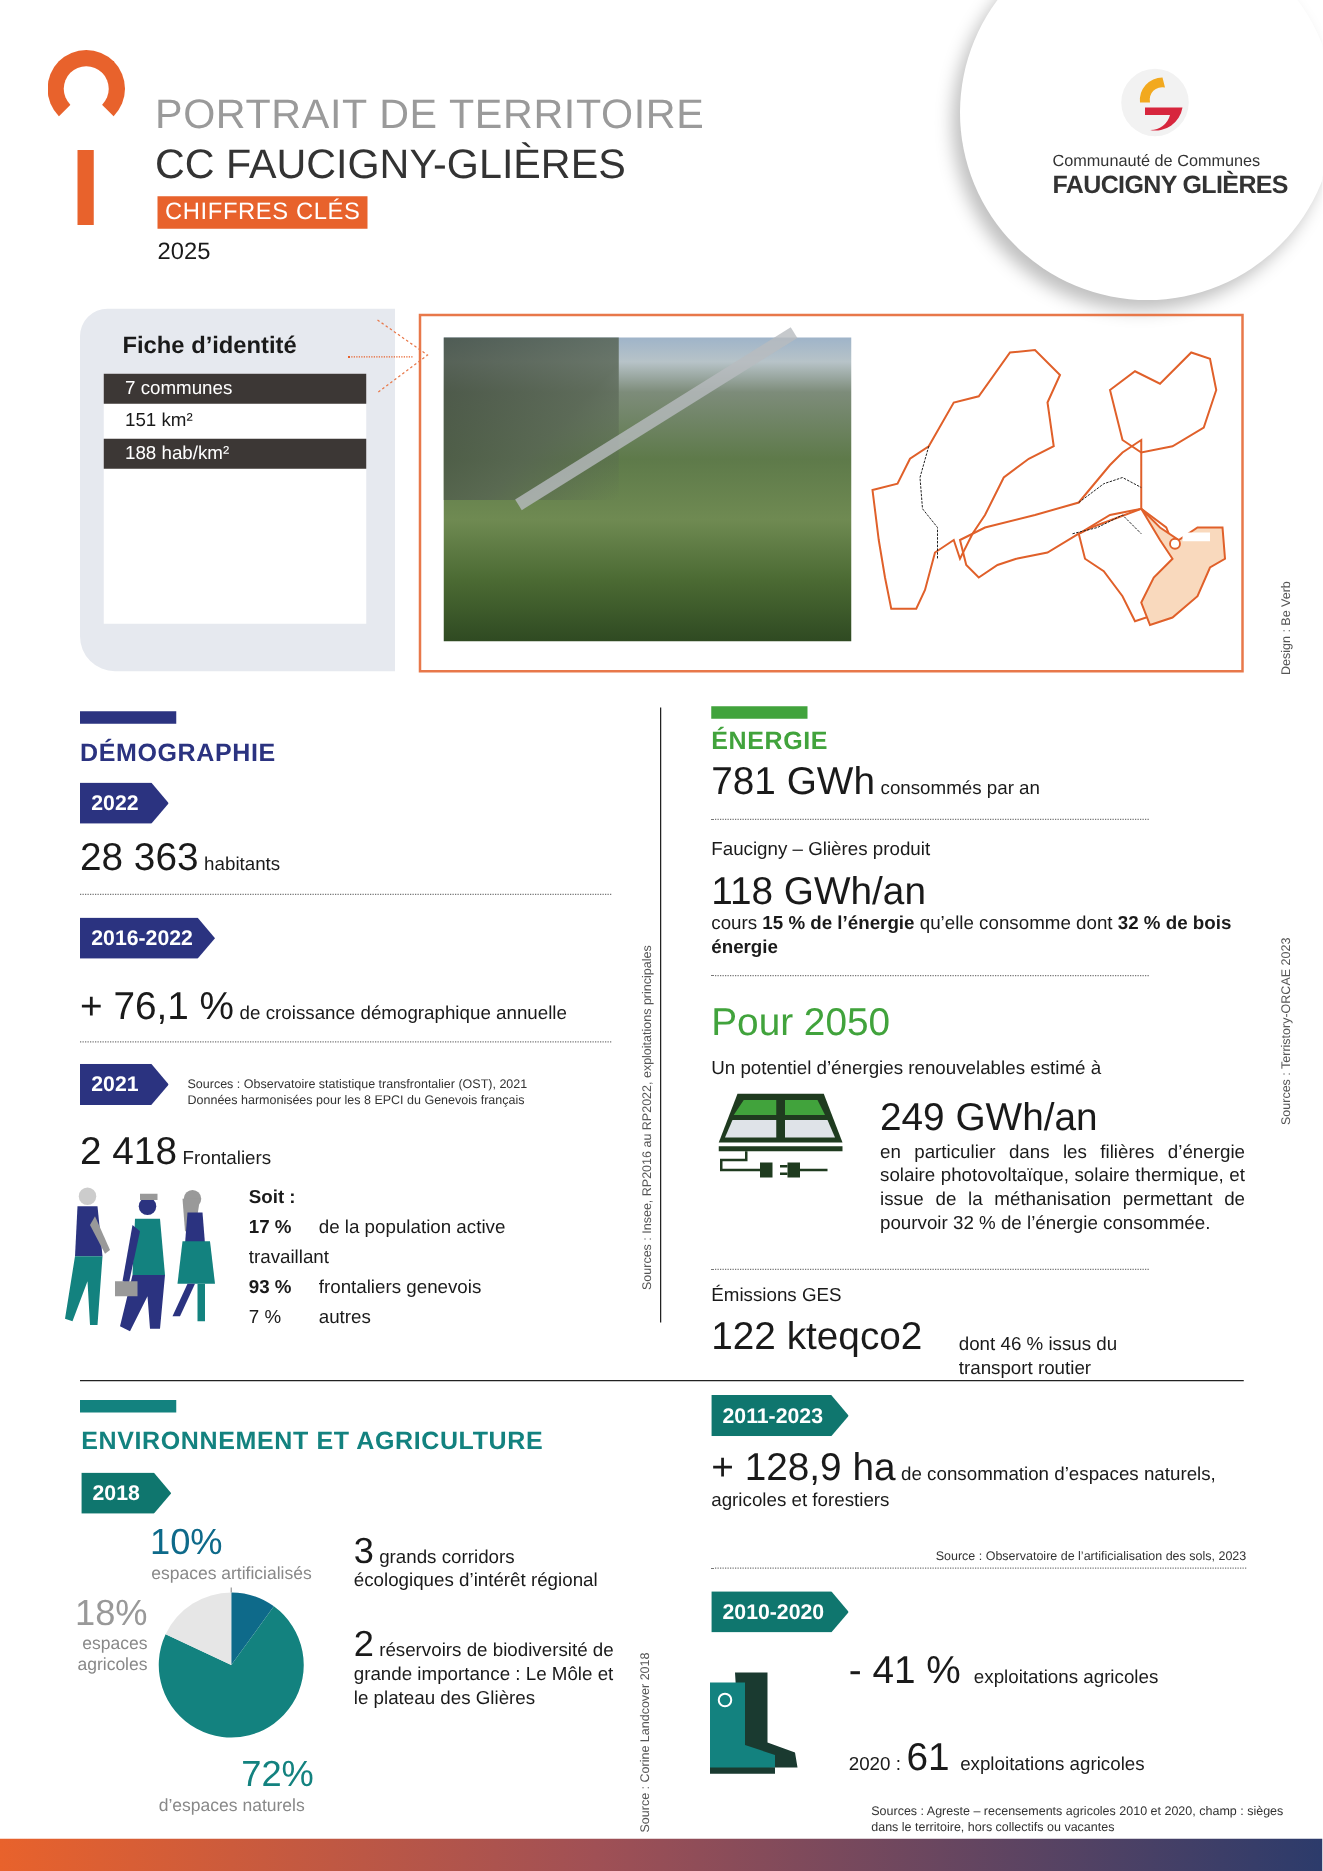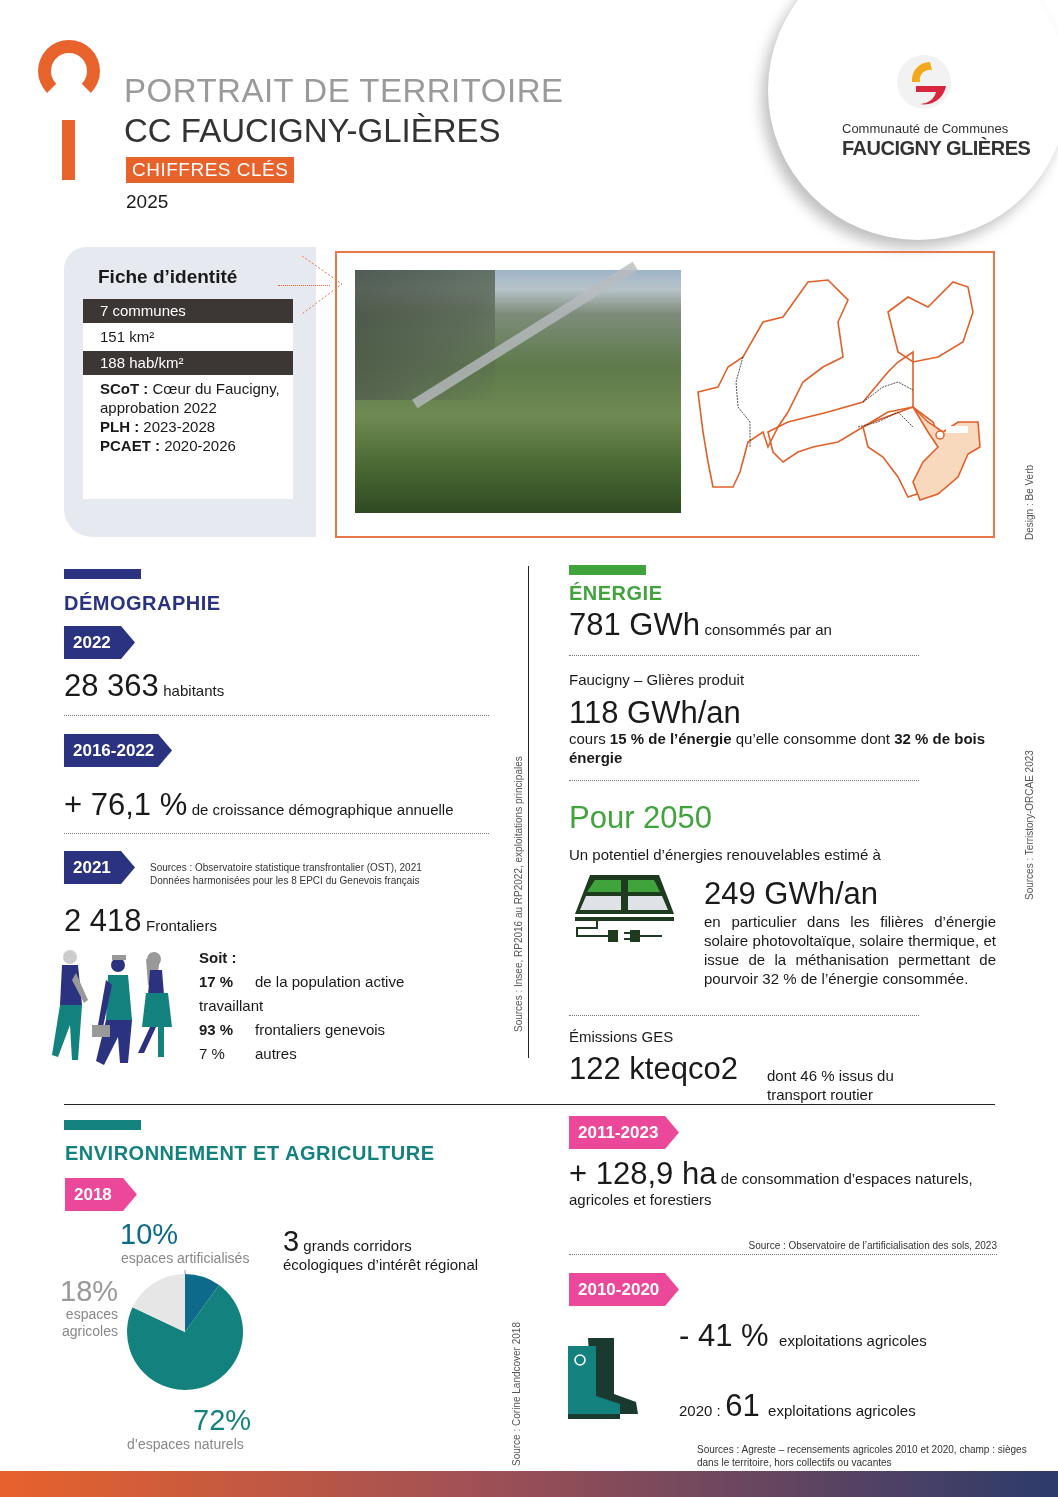--- a/index.html
+++ b/index.html
@@ -40,21 +40,21 @@
   .map { left: 688px; top: 262px; width: 300px; height: 260px; }
 
   .vtext { position: absolute; font-size: 10px; color: #555; transform: rotate(-90deg); transform-origin: left top; white-space: nowrap; }
 
   
   .sec-bar { width: 77px; height: 10px; }
   .sec-title { font-size: 20px; font-weight: bold; letter-spacing: 0.5px; }
   .tag { height: 33px; color: #fff; font-size: 17px; font-weight: bold; line-height: 33px; padding-left: 9px;
          clip-path: polygon(0 0, calc(100% - 14px) 0, 100% 50%, calc(100% - 14px) 100%, 0 100%); }
   .tag.navy { background: #2b3380; }
-  .tag.teal { background: #ec4899; }
+  .tag.teal { background: #0f766e; }
   .big { font-size: 31px; color: #1a1a1a; }
   .small-inline { font-size: 15px; }
   .dotsep { border-top: 1px dotted #777; height: 0; }
   .src { font-size: 10px; color: #333; line-height: 13px; }
   .list-line { font-size: 15px; line-height: 24px; color: #1a1a1a; }
   .vline { width: 1px; background: #222; }
 
   
   .green-title { color: #41a33c; }
   .para { font-size: 15px; line-height: 19px; color: #1a1a1a; }
@@ -85,25 +85,20 @@
 <div class="abs id-card"></div>
 <div class="abs id-title">Fiche d’identité</div>
 <div class="abs dotline-h"></div>
 <svg class="abs" style="left:300px;top:250px;width:50px;height:70px">
   <polyline points="2,6 42,34 2,64" fill="none" stroke="#e8784a" stroke-width="1" stroke-dasharray="2,2"></polyline>
 </svg>
 <div class="abs id-box">
   <div class="id-row dark" style="top:0">7 communes</div>
   <div class="id-row" style="top:26px">151 km²</div>
   <div class="id-row dark" style="top:52px">188 hab/km²</div>
-  <div class="id-text">
-    <b>SCoT :</b><span> Cœur du Faucigny, approbation 2022</span><br>
-    <b>PLH :</b><span> 2023-2028</span><br>
-    <b>PCAET :</b><span> 2020-2026</span>
-  </div>
 </div>
 
 <div class="abs frame"></div>
 <div class="abs photo"></div>
 <svg class="abs map" viewBox="0 0 300 260">
   <g fill="none" stroke="#e0602a" stroke-width="1.6">
     <path d="M10 130 L30 125 L40 105 L55 95 L75 60 L95 55 L120 20 L140 18 L160 38 L150 60 L155 95 L135 105 L115 120 L100 150 L90 165 L80 185 L75 170 L60 180 L52 210 L45 225 L25 225 L20 200 L15 170 Z"></path>
     <path d="M80 170 L100 160 L140 150 L175 140 L200 110 L210 100 L225 90 L225 145 L185 160 L175 165 L150 180 L125 185 L110 190 L95 200 L85 190 Z"></path>
     <path d="M200 50 L220 35 L240 45 L265 20 L280 25 L285 50 L275 80 L250 95 L225 100 L210 90 L205 70 Z"></path>
     <path d="M175 165 L200 150 L225 145 L245 160 L255 185 L240 200 L235 230 L220 235 L210 215 L195 195 L180 185 Z"></path>
@@ -225,20 +220,21 @@
 <div class="abs" style="left:60px;top:1275px;font-size:29px;color:#999">18%</div>
 <div class="abs" style="left:52px;top:1306px;width:66px;font-size:14px;color:#888;text-align:right;line-height:17px">
   <div>espaces</div>
   <div>agricoles</div>
 </div>
 <div class="abs" style="left:193px;top:1404px;font-size:29px;color:#13827f">72%</div>
 <div class="abs" style="left:127px;top:1436px;font-size:14px;color:#888">d’espaces naturels</div>
 
 <div class="abs" style="left:283px;top:1228px;width:210px">
   <div class="para" style="margin-bottom:29px"><span style="font-size:29px;line-height:26px">3</span> <span>grands corridors écologiques d’intérêt régional</span></div>
+  <div class="para"><span style="font-size:29px;line-height:26px">2</span> <span>réservoirs de biodiversité de grande importance : Le Môle et le plateau des Glières</span></div>
 </div>
 <div class="vtext" style="left:511px;top:1466px">Source : Corine Landcover 2018</div>
 
 <div class="abs tag teal" style="left:569px;top:1116px;width:110px">2011-2023</div>
 <div class="abs" style="left:569px;top:1163px;width:420px;line-height:21px">
   <span class="big">+ 128,9 ha</span>
   <span class="small-inline">de consommation d’espaces naturels, agricoles et forestiers</span>
 </div>
 <div class="abs src" style="left:569px;top:1239px;width:428px;text-align:right">Source : Observatoire de l’artificialisation des sols, 2023</div>
 <div class="abs dotsep" style="left:569px;top:1254px;width:428px"></div>

